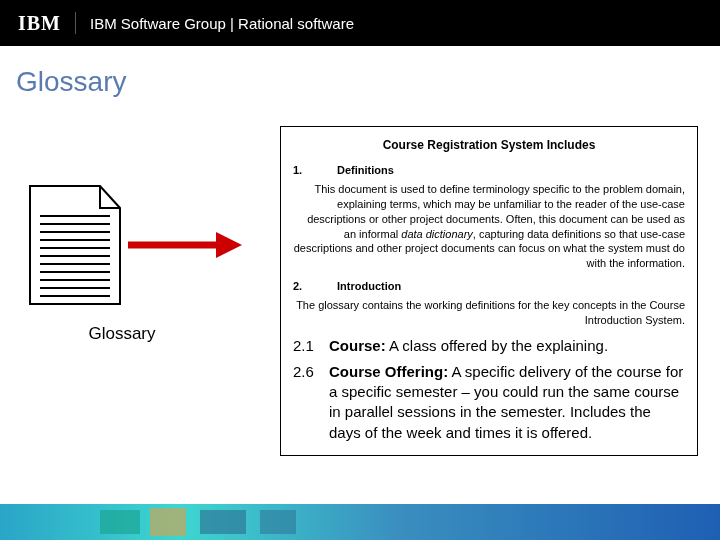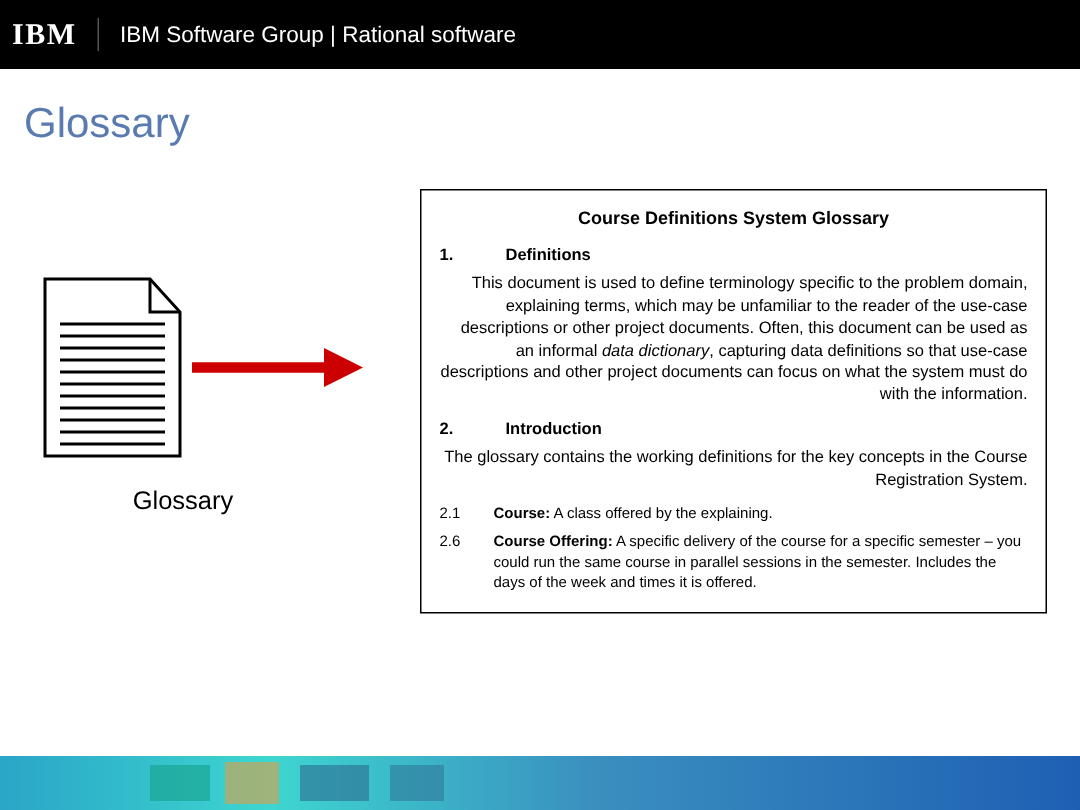--- a/index.html
+++ b/index.html
@@ -10,21 +10,21 @@
     background: #ffffff;
     position: relative;
     overflow: hidden;
   }
   .header {
     width: 100%;
     height: 46px;
     background: #000000;
     display: flex;
     align-items: center;
-    padding-left: 8px;
+    padding-left: 18px;
     gap: 14px;
   }
   .logo {
     color: #ffffff;
     font-weight: bold;
     font-size: 20px;
     letter-spacing: 1px;
     font-family: "Times New Roman", serif;
   }
   .header-divider {
@@ -104,21 +104,21 @@
   .sec-num { width: 24px; flex-shrink: 0; }
   .para {
     font-size: 11px;
     margin: 4px 0 8px 0;
     text-align: right;
   }
   .italic { font-style: italic; }
   .def-row {
     display: flex;
     gap: 14px;
-    font-size: 10px;
+    font-size: 15px;
     margin: 6px 0 2px 0;
   }
   .def-num { width: 22px; flex-shrink: 0; }
   .def-text { flex: 1; }
   .def-term { font-weight: bold; }
   .footer {
     position: absolute;
     bottom: 0;
     left: 0;
     width: 100%;
@@ -157,35 +157,35 @@
       </svg>
       <svg class="arrow" viewBox="0 0 120 36">
         <line x1="4" y1="18" x2="96" y2="18" stroke="#cc0000" stroke-width="7"></line>
         <polygon points="92,5 118,18 92,31" fill="#cc0000"></polygon>
       </svg>
     </div>
     <div class="doc-label">Glossary</div>
   </div>
 
   <div class="glossary-box">
-    <div class="glossary-title">Course Definitions System Glossary</div>
+    <div class="glossary-title">Course Registration System Includes</div>
 
     <div class="sec-row">
       <span class="sec-num">1.</span>
       <span>Definitions</span>
     </div>
     <p class="para">
       <span>This document is used to define terminology specific to the problem domain, explaining terms, which may be unfamiliar to the reader of the use-case descriptions or other project documents.  Often, this document can be used as an informal </span><span class="italic">data dictionary</span><span>, capturing data definitions so that use-case descriptions and other project documents can focus on what the system must do with the information.</span>
     </p>
 
     <div class="sec-row">
       <span class="sec-num">2.</span>
       <span>Introduction</span>
     </div>
-    <p class="para">The glossary contains the working definitions for the key concepts in the Course Registration System.</p>
+    <p class="para">The glossary contains the working definitions for the key concepts in the Course Introduction System.</p>
 
     <div class="def-row">
       <span class="def-num">2.1</span>
       <span class="def-text"><span class="def-term">Course:</span><span> A class offered by the explaining.</span></span>
     </div>
 
     <div class="def-row">
       <span class="def-num">2.6</span>
       <span class="def-text"><span class="def-term">Course Offering:</span><span> A specific delivery of the course for a specific semester – you could run the same course in parallel sessions in the semester. Includes the days of the week and times it is offered.</span></span>
     </div>

